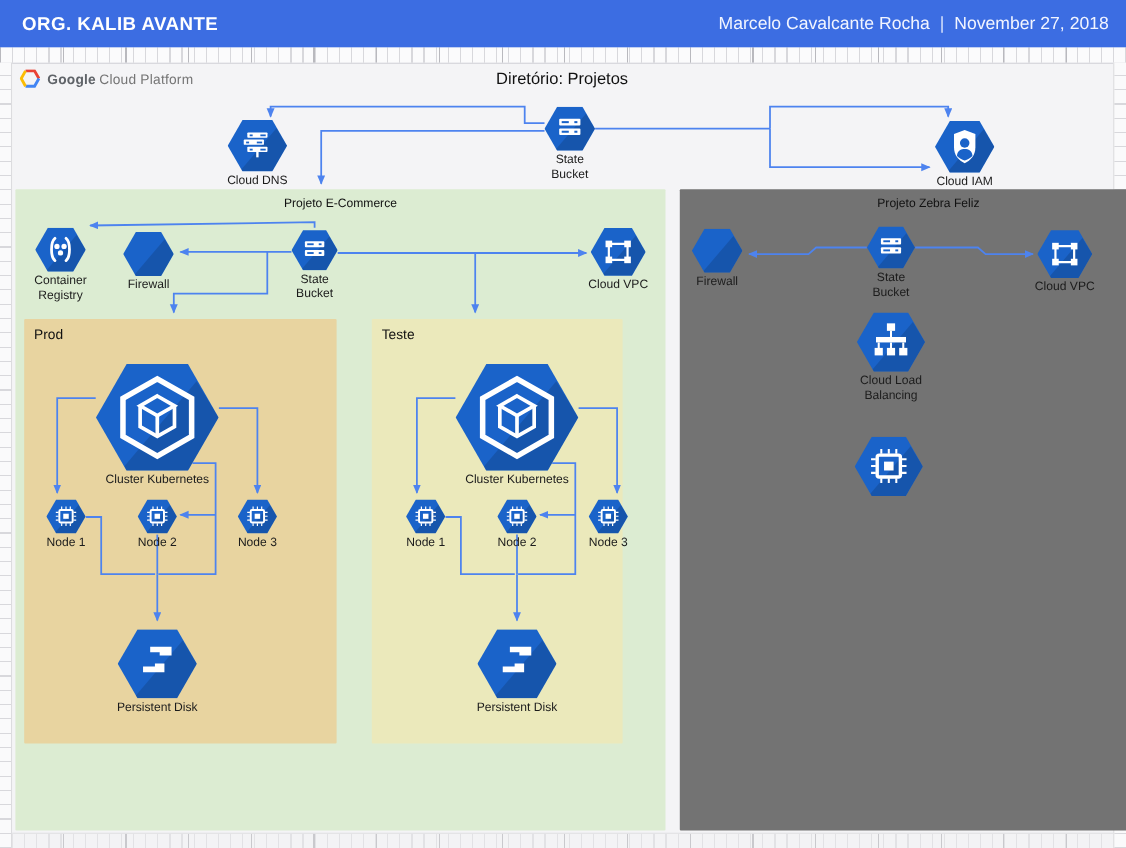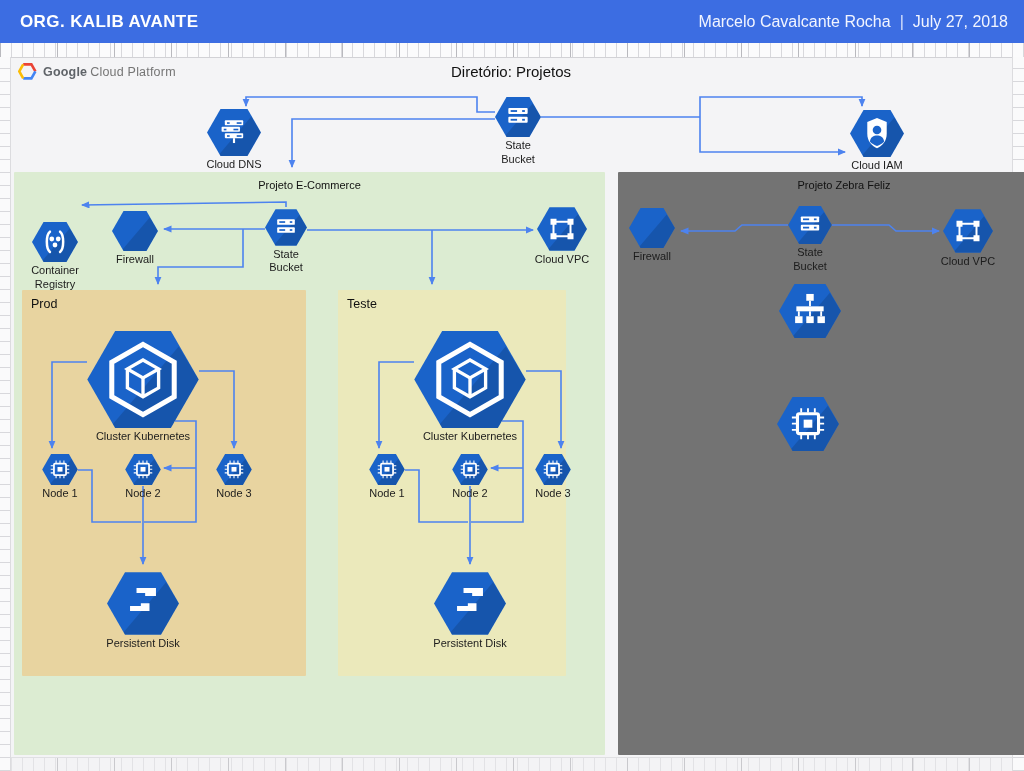--- a/index.html
+++ b/index.html
@@ -61,21 +61,21 @@
   <div id="grid-top" class="gridband"></div>
   <div id="grid-bottom" class="gridband"></div>
   <div id="grid-right" class="gridband"></div>
   <div id="grid-left" class="gridband"></div>
 
   <div id="header" style="background: rgb(60, 109, 226);">
     <span id="org-title">ORG. KALIB AVANTE</span>
     <span id="header-meta">
       <span>Marcelo Cavalcante Rocha</span>
       <span class="sep">|</span>
-      <span>July 27, 2018</span>
+      <span>November 27, 2018</span>
     </span>
   </div>
 
   <div id="gcp-logo">
     <svg width="19" height="17" viewBox="0 0 19 17">
       <path d="M5.2 1.4 L13.4 1.4 L17.4 8.4" fill="none" stroke="#ea4335" stroke-width="2.6"></path>
       <path d="M17.4 8.4 L13.4 15.4 L5.2 15.4" fill="none" stroke="#4285f4" stroke-width="2.6"></path>
       <path d="M5.2 15.4 L1.3 8.4 L5.2 1.4" fill="none" stroke="#fbbc05" stroke-width="2.6"></path>
     </svg>
     <span class="t"><b>Google</b><span>Cloud Platform</span></span>
@@ -190,21 +190,21 @@
             </clipPath>
           </defs>
           <polygon points="25,0 75,0 100,43.5 75,87 25,87 0,43.5" fill="#1a63c9"></polygon>
           <polygon points="20,87 82,14 100,43.5 75,87" fill="#000" opacity="0.14" clip-path="url(#hx2)"></polygon>
           <path fill="#fff" d="M50 15 L68 22 V44 C68 58 60 66 50 71 C40 66 32 58 32 44 V22 Z"></path>
           <circle cx="50" cy="37" r="8" fill="#1a63c9"></circle>
           <path fill="#1a63c9" d="M37 59 C37 50 44 47 50 47 C56 47 63 50 63 59 C59 63 55 65 50 66.5 C45 65 41 63 37 59 Z"></path>
         </svg>
         <div class="nlabel" style="width:138px;left:-42px;position:relative;">Cloud IAM</div>
       </div>
-      <div class="node" style="left: 32px; top: 207px; width: 46px; margin-top: 15px;">
+      <div class="node" style="left: 32px; top: 207px; width: 46px;">
         <svg width="46" height="40" viewBox="0 0 100 87">
           <defs>
             <clipPath id="hx3">
               <polygon points="25,0 75,0 100,43.5 75,87 25,87 0,43.5"></polygon>
             </clipPath>
           </defs>
           <polygon points="25,0 75,0 100,43.5 75,87 25,87 0,43.5" fill="#1a63c9"></polygon>
           <polygon points="20,87 82,14 100,43.5 75,87" fill="#000" opacity="0.14" clip-path="url(#hx3)"></polygon>
           <g stroke="#fff" stroke-width="5.5" fill="none" stroke-linecap="round">
             <path d="M39 21 C30 28 30 58 39 65"></path>
@@ -514,20 +514,22 @@
             <rect x="44" y="16" width="12" height="11"></rect>
             <rect x="28" y="36" width="44" height="8"></rect>
             <rect x="26" y="52" width="12" height="11"></rect>
             <rect x="44" y="52" width="12" height="11"></rect>
             <rect x="62" y="52" width="12" height="11"></rect>
           </g>
           <g stroke="#fff" stroke-width="3">
             <path d="M50 27 V36 M32 44 V52 M50 44 V52 M68 44 V52"></path>
           </g>
         </svg>
+        <div class="nlabel" style="width:146px;left:-42px;position:relative;">Cloud Load
+Balancing</div>
       </div>
       <div class="node" style="left: 777px; top: 397px; width: 62px;">
         <svg width="62" height="54" viewBox="0 0 100 87">
           <defs>
             <clipPath id="hx21">
               <polygon points="25,0 75,0 100,43.5 75,87 25,87 0,43.5"></polygon>
             </clipPath>
           </defs>
           <polygon points="25,0 75,0 100,43.5 75,87 25,87 0,43.5" fill="#1a63c9"></polygon>
           <polygon points="20,87 82,14 100,43.5 75,87" fill="#000" opacity="0.14" clip-path="url(#hx21)"></polygon>

